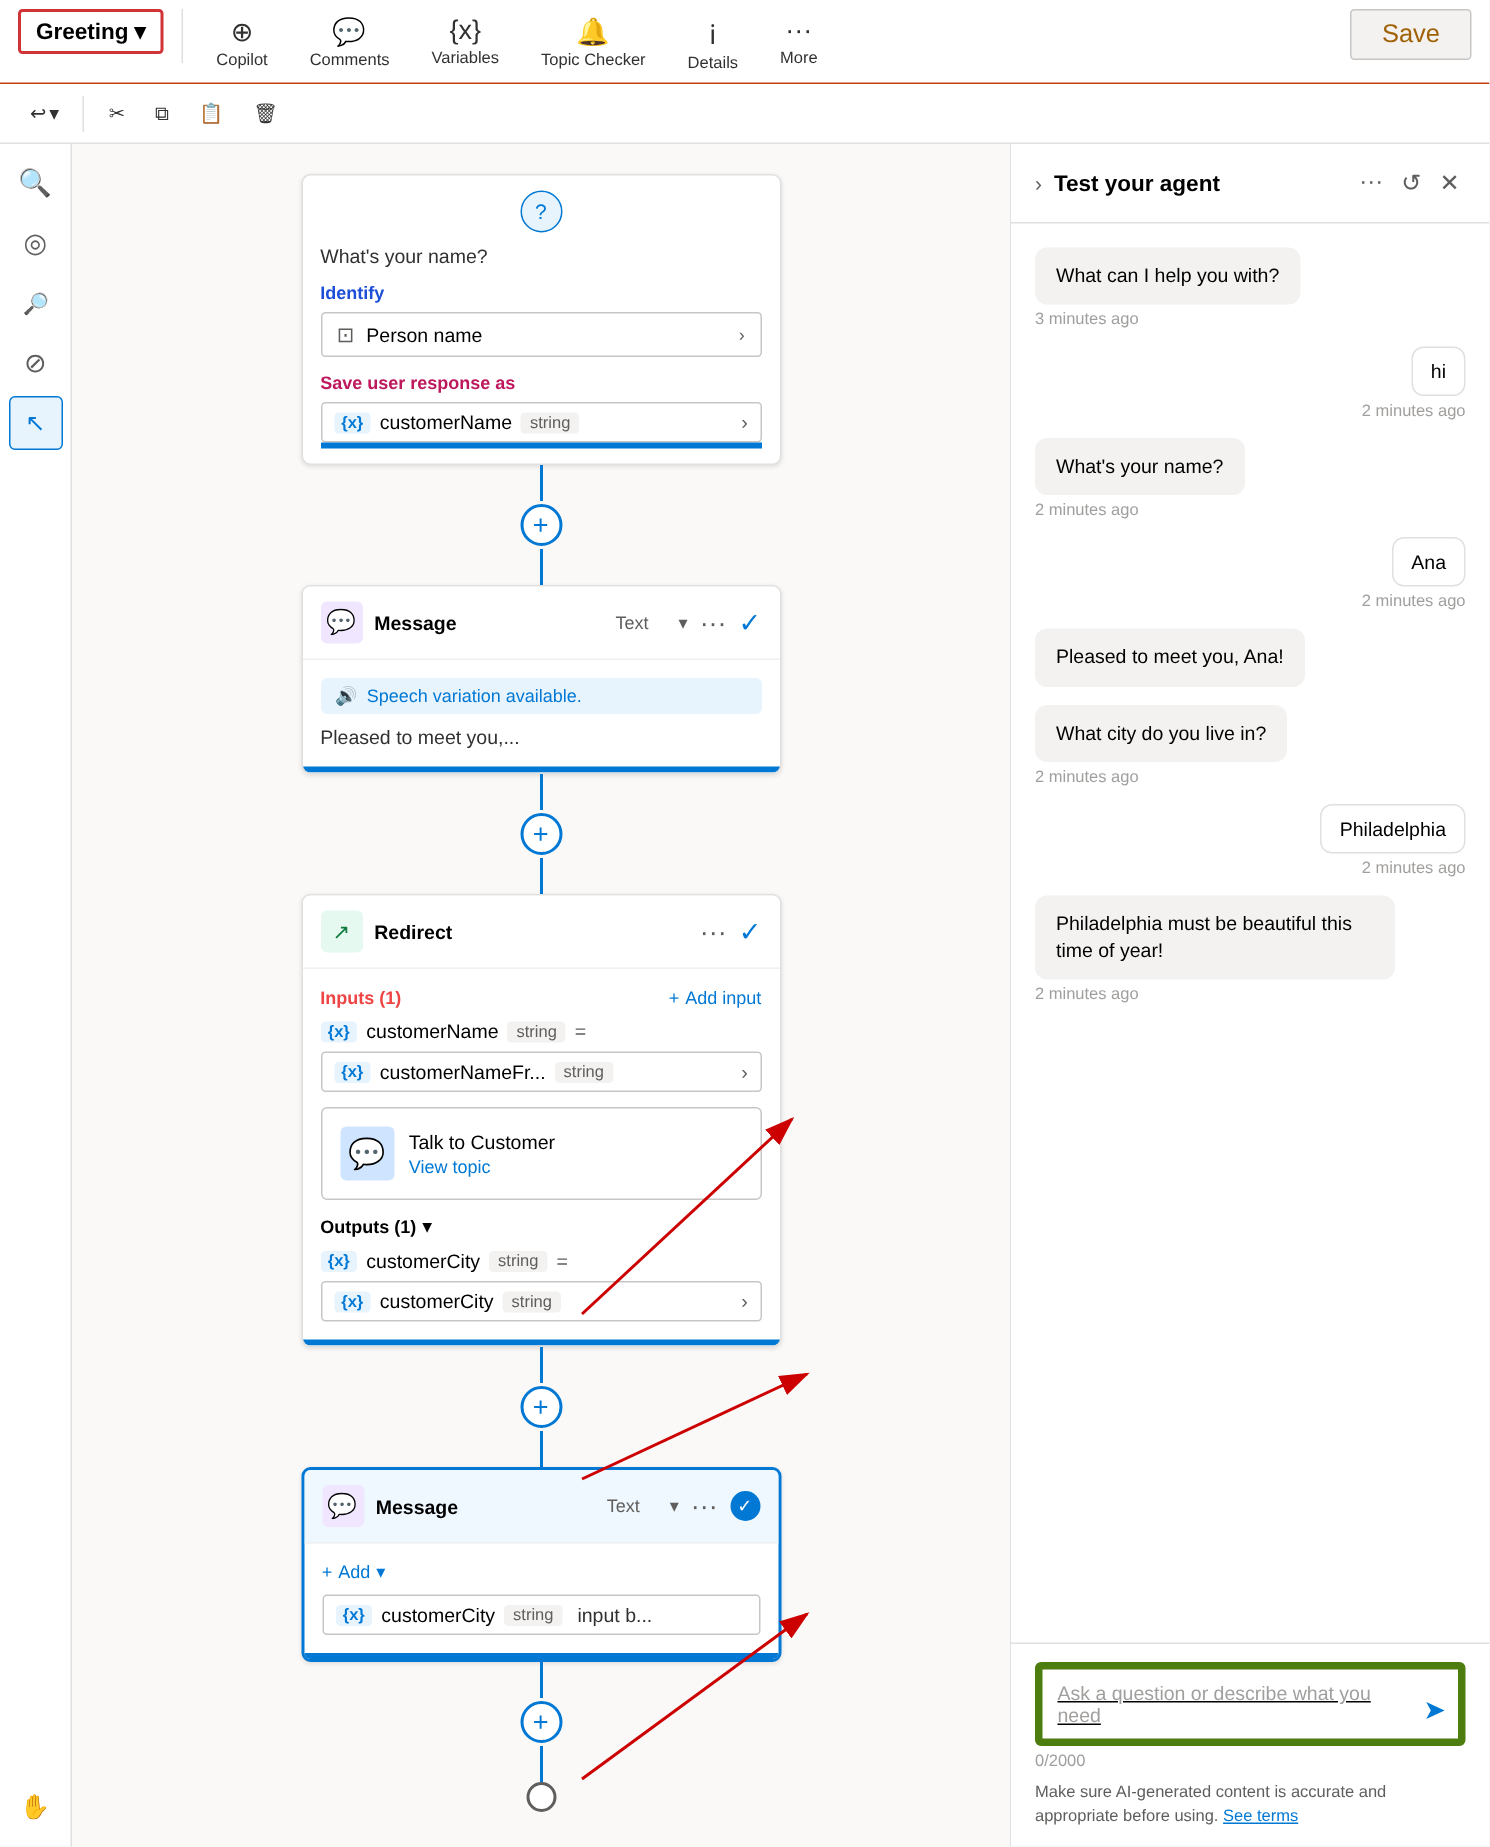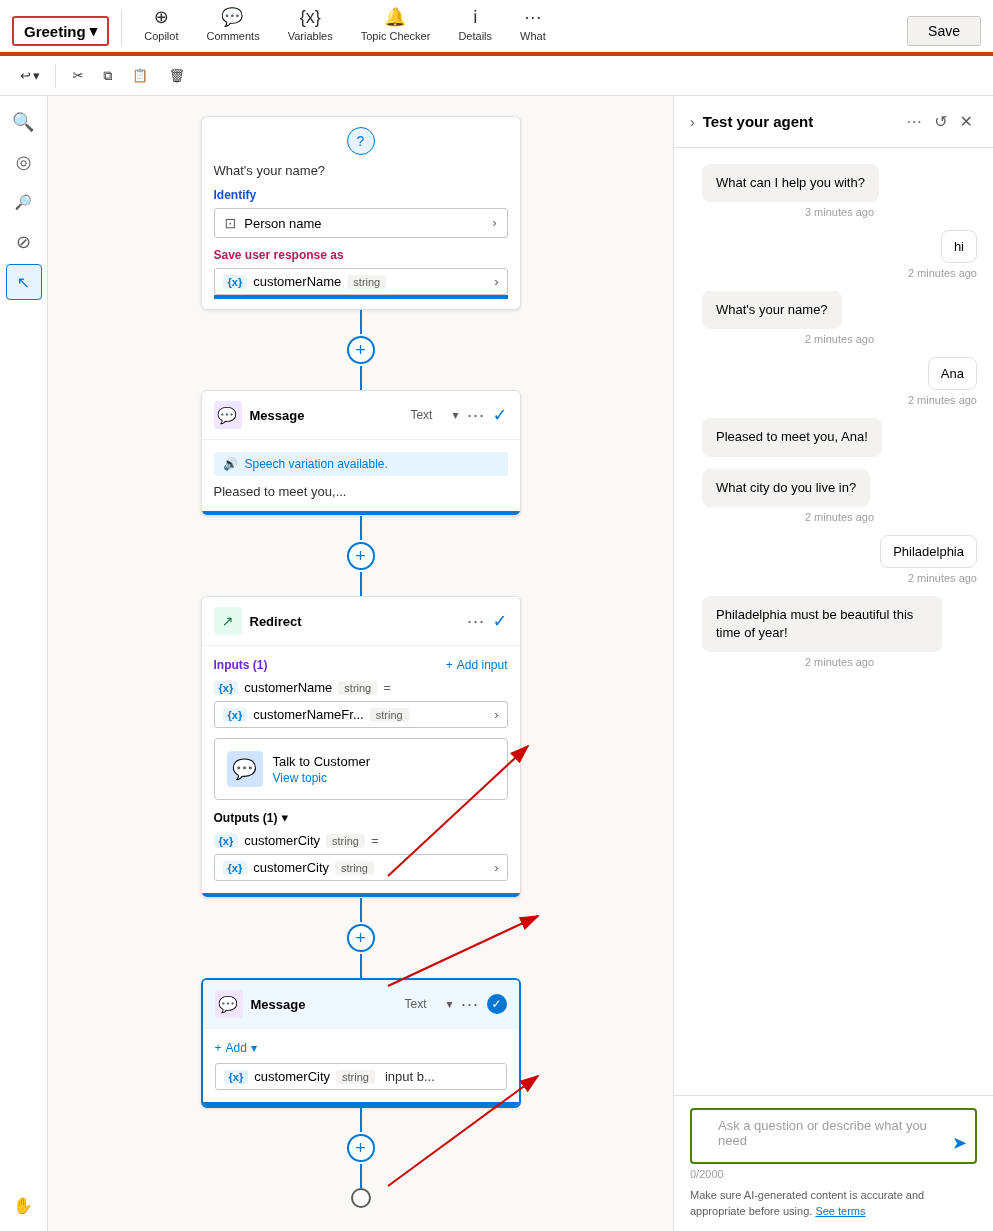--- a/index.html
+++ b/index.html
@@ -1,37 +1,37 @@
 <!DOCTYPE html>
 <html><head>
   <meta charset="utf-8">
   <style>
     * { box-sizing: border-box; margin: 0; padding: 0; }
     body { font-family: 'Segoe UI', sans-serif; font-size: 13px; background: #f5f5f5; overflow: hidden; width: 993px; height: 1231px; }
 
     
     .toolbar {
-      display: flex; align-items: flex-end; background: #fff;
-      border-bottom: 4px solid #c2410c; padding: 6px 12px; height: 56px; gap: 8px;
+      display: flex; align-items: flex-start; background: #fff;
+      border-bottom: 1px solid #c2410c; padding: 6px 12px; height: 56px; gap: 8px;
     }
     .greeting-btn {
       display: flex; align-items: center; gap: 4px; border: 2px solid #d13438;
       padding: 4px 10px; border-radius: 3px; font-weight: 600; font-size: 15px;
       background: #fff; cursor: pointer;
     }
     .toolbar-divider { width: 1px; height: 36px; background: #e0e0e0; margin: 0 4px; }
     .toolbar-item {
       display: flex; flex-direction: column; align-items: center; gap: 2px;
       padding: 4px 10px; cursor: pointer; font-size: 11px; color: #323130;
       border-radius: 3px;
     }
     .toolbar-item .icon { font-size: 18px; }
     .save-btn {
-      margin-left: auto; padding: 6px 20px; background: #f3f2f1; color: #000000;
-      border: 1px solid #c8c6c4; border-radius: 3px; font-size: 14px; cursor: not-allowed;
+      margin-left: auto; padding: 6px 20px; background: #f3f2f1; color: #a16207;
+      border: 1px solid #c8c6c4; border-radius: 3px; font-size: 17px; cursor: not-allowed;
     }
 
     
     .edit-toolbar {
       display: flex; align-items: center; background: #fff;
       border-bottom: 1px solid #e0e0e0; padding: 4px 12px; height: 40px; gap: 4px;
     }
     .edit-btn {
       display: flex; align-items: center; gap: 2px; padding: 4px 8px;
       cursor: pointer; border-radius: 3px; font-size: 13px; color: #323130;
@@ -82,30 +82,30 @@
       background: #f3f2f1; border-radius: 8px; padding: 10px 14px;
       max-width: 240px; align-self: flex-start; font-size: 13px; line-height: 1.4;
     }
     .msg-user {
       background: #fff; border: 1px solid #e0e0e0; border-radius: 8px; padding: 8px 12px;
       max-width: 200px; align-self: flex-end; font-size: 13px;
     }
     .msg-time { font-size: 11px; color: #a19f9d; margin-top: 4px; }
     .msg-time.right { text-align: right; }
     .msg-group { display: flex; flex-direction: column; }
-    .msg-group.bot { align-items: center; margin-left: 12px; }
+    .msg-group.bot { align-items: flex-start; }
     .msg-group.user { align-items: flex-end; }
 
     
     .chat-input-area {
       padding: 12px 16px; border-top: 1px solid #e0e0e0;
     }
     .chat-input-box {
-      border: 2px solid #4d7c0f; border-radius: 4px; padding: 8px 36px 8px 26px;
-      min-height: 56px; position: relative; background: #fff;
+      border: 5px solid #4d7c0f; border-radius: 4px; padding: 8px 36px 8px 10px;
+      min-height: 56px; position: relative; background: #fff; text-decoration: underline;
     }
     .chat-input-placeholder { color: #a19f9d; font-size: 13px; }
     .chat-input-count { font-size: 11px; color: #a19f9d; margin-top: 4px; }
     .chat-send-btn {
       position: absolute; right: 8px; bottom: 8px; background: none; border: none;
       cursor: pointer; font-size: 18px; color: #0078d4;
     }
     .chat-disclaimer { font-size: 11px; color: #605e5c; margin-top: 8px; line-height: 1.4; }
     .chat-disclaimer a { color: #0078d4; }
 
@@ -183,21 +183,21 @@
     }
     .message-text { font-size: 13px; color: #323130; }
 
     
     .card-bottom-bar { height: 4px; background: #0078d4; }
 
     
     .redirect-inputs-header {
       display: flex; align-items: center; justify-content: space-between; margin-bottom: 8px;
     }
-    .inputs-title { font-size: 12px; font-weight: 600; color: #6d28d9; }
+    .inputs-title { font-size: 12px; font-weight: 600; color: #ef4444; }
     .add-input-btn {
       display: flex; align-items: center; gap: 4px; color: #0078d4; font-size: 12px; cursor: pointer;
     }
     .redirect-var-row {
       display: flex; align-items: center; gap: 6px; margin-bottom: 6px;
     }
     .equals-sign { color: #605e5c; font-size: 13px; }
     .topic-link-box {
       border: 1px solid #c8c6c4; border-radius: 4px; padding: 12px; margin: 10px 0;
       display: flex; align-items: center; gap: 10px;
@@ -259,21 +259,21 @@
   <div class="toolbar-item">
     <span class="icon">🔔</span>
     <span>Topic Checker</span>
   </div>
   <div class="toolbar-item">
     <span class="icon">ℹ</span>
     <span>Details</span>
   </div>
   <div class="toolbar-item">
     <span class="icon">···</span>
-    <span>What</span>
+    <span>More</span>
   </div>
   <button class="save-btn">Save</button>
 </div>
 
 <div class="edit-toolbar">
   <div class="edit-btn">
     <span>↩</span>
     <span>▾</span>
   </div>
   <div class="edit-sep"></div>

